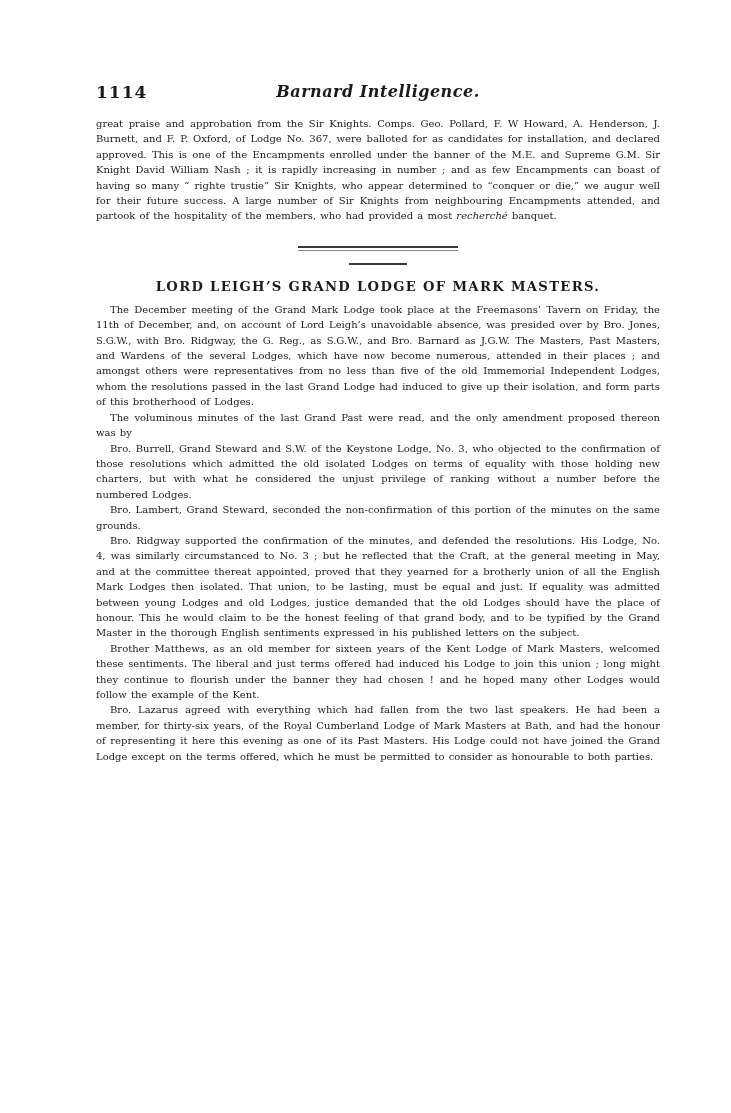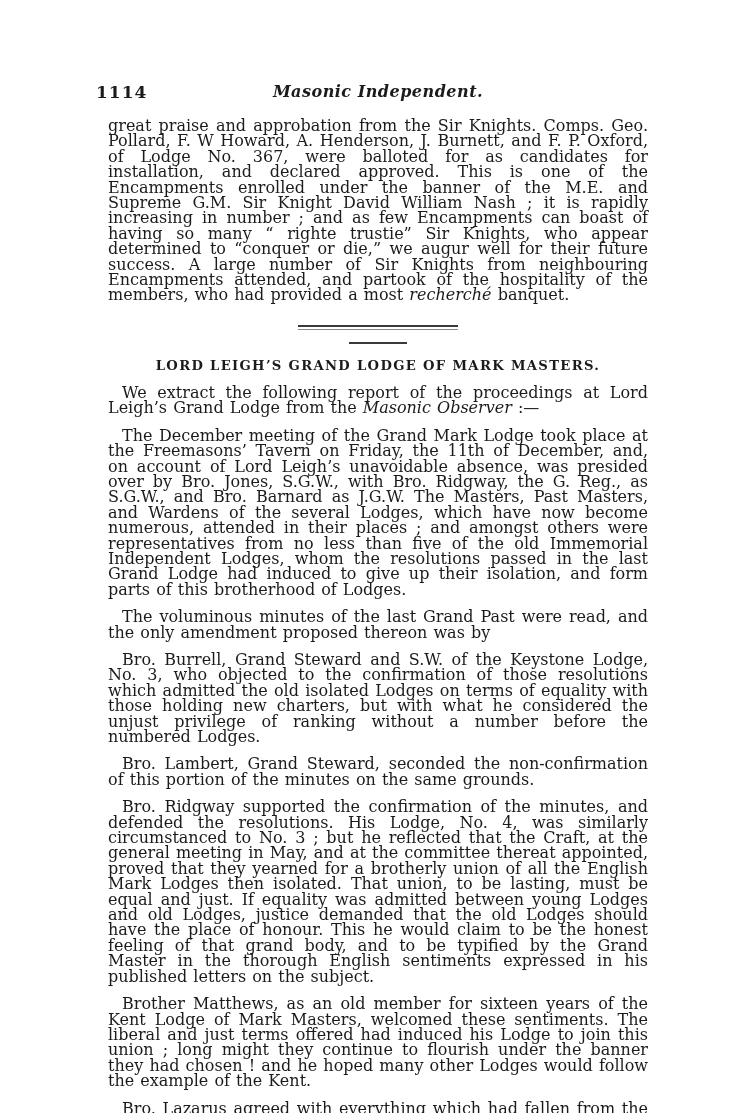--- a/index.html
+++ b/index.html
@@ -36,22 +36,22 @@
     letter-spacing: 1px;
   }
   .journal-title {
     text-align: center;
     font-size: 16px;
     font-weight: bold;
     font-style: italic;
     letter-spacing: 0.5px;
   }
   .body-text p {
-    margin: 12px;
-    font-size: 16px;
+    margin: 0;
+    font-size: 10px;
     line-height: 15.4px;
     text-align: justify;
     text-indent: 14px;
     word-spacing: 1px;
   }
   .body-text p.noindent { text-indent: 0; }
   .it { font-style: italic; }
   .divider-long {
     width: 160px;
     margin: 22px auto 0 auto;
@@ -68,51 +68,50 @@
     text-indent: 0.42em; 
   }
   .divider-short {
     width: 58px;
     margin: 12px auto 0 auto;
     border-top: 2px solid #3a3a3a;
     height: 1px;
   }
   .section-subtitle {
     margin-top: 13px;
-    margin-bottom: 0;
+    margin-bottom: 8px;
     text-align: center;
     font-size: 13.2px;
     font-weight: bold;
     letter-spacing: 0.10em;
   }
 </style>
 </head>
 <body>
 
 <div class="page">
   <div class="content">
 
     <div class="running-head">
       <span class="page-number">1114</span>
-      <div class="journal-title">Masonic Independent.</div>
+      <div class="journal-title">Barnard Intelligence.</div>
     </div>
 
     <div class="body-text">
         <p class="noindent"><span>great praise and approbation from the Sir Knights.  Comps. Geo. Pollard, F. W Howard, A. Henderson, J. Burnett, and F. P. Oxford, of Lodge No. 367, were balloted for as candidates for installation, and declared approved.  This is one of the Encampments enrolled under the banner of the M.E. and Supreme G.M. Sir Knight David William Nash ; it is rapidly increasing in number ; and as few Encampments can boast of having so many “ righte trustie” Sir Knights, who appear determined to “conquer or die,” we augur well for their future success.  A large number of Sir Knights from neighbouring Encampments attended, and partook of the hospitality of the members, who had provided a most </span><span class="it">recherché</span><span> banquet.</span></p>
       </div>
 
     <div class="divider-long"></div>
 
 
     <div class="divider-short"></div>
 
     <div class="section-subtitle">LORD LEIGH’S GRAND LODGE OF MARK MASTERS.</div>
 
     <div class="body-text">
-        <p><span>We extract the following report of the proceedings at Lord Leigh’s Grand Lodge from the </span><span class="it">Masonic Observer</span><span> :—</span></p>
         <p><span>The December meeting of the Grand Mark Lodge took place at the Freemasons’ Tavern on Friday, the 11th of December, and, on account of Lord Leigh’s unavoidable absence, was presided over by Bro. Jones, S.G.W., with Bro. Ridgway, the G. Reg., as S.G.W., and Bro. Barnard as J.G.W.  The Masters, Past Masters, and Wardens of the several Lodges, which have now become numerous, attended in their places ; and amongst others were representatives from no less than five of the old Immemorial Independent Lodges, whom the resolutions passed in the last Grand Lodge had induced to give up their isolation, and form parts of this brotherhood of Lodges.</span></p>
         <p><span>The voluminous minutes of the last Grand Past were read, and the only amendment proposed thereon was by</span></p>
         <p><span>Bro. Burrell, Grand Steward and S.W. of the Keystone Lodge, No. 3, who objected to the confirmation of those resolutions which admitted the old isolated Lodges on terms of equality with those holding new charters, but with what he considered the unjust privilege of ranking without a number before the numbered Lodges.</span></p>
         <p><span>Bro. Lambert, Grand Steward, seconded the non-confirmation of this portion of the minutes on the same grounds.</span></p>
         <p><span>Bro. Ridgway supported the confirmation of the minutes, and defended the resolutions.  His Lodge, No. 4, was similarly circumstanced to No. 3 ; but he reflected that the Craft, at the general meeting in May, and at the committee thereat appointed, proved that they yearned for a brotherly union of all the English Mark Lodges then isolated.  That union, to be lasting, must be equal and just.  If equality was admitted between young Lodges and old Lodges, justice demanded that the old Lodges should have the place of honour.  This he would claim to be the honest feeling of that grand body, and to be typified by the Grand Master in the thorough English sentiments expressed in his published letters on the subject.</span></p>
         <p><span>Brother Matthews, as an old member for sixteen years of the Kent Lodge of Mark Masters, welcomed these sentiments.  The liberal and just terms offered had induced his Lodge to join this union ; long might they continue to flourish under the banner they had chosen ! and he hoped many other Lodges would follow the example of the Kent.</span></p>
         <p><span>Bro. Lazarus agreed with everything which had fallen from the two last speakers.  He had been a member, for thirty-six years, of the Royal Cumberland Lodge of Mark Masters at Bath, and had the honour of representing it here this evening as one of its Past Masters.  His Lodge could not have joined the Grand Lodge except on the terms offered, which he must be permitted to consider as honourable to both parties.</span></p>
       </div>
 
   </div>

